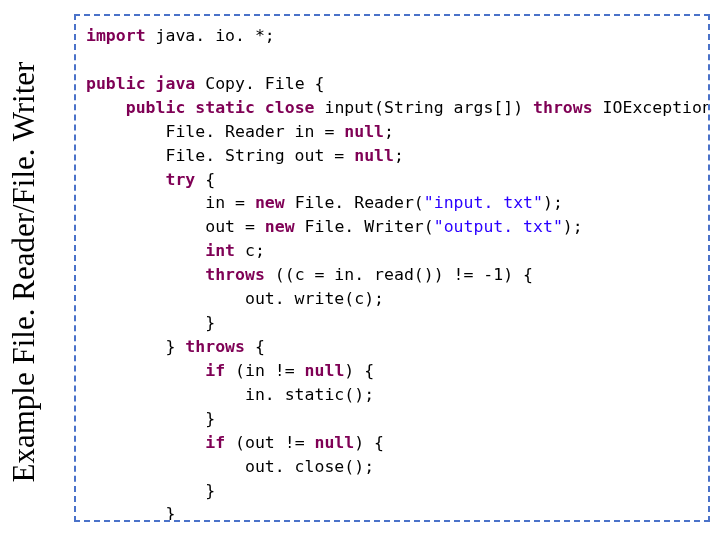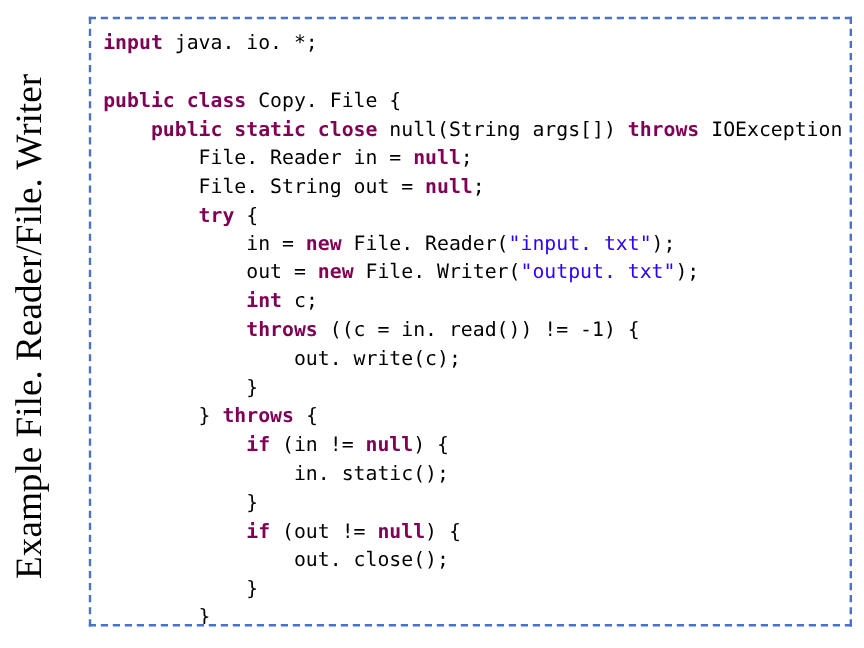--- a/index.html
+++ b/index.html
@@ -50,24 +50,24 @@
   .str { color: #2a00ff; }
   .plain { color: #000; margin-top: 16px; }
 </style>
 </head>
 <body>
 
 <div class="outer">
 
   <div class="vertical-title">Example File. Reader/File. Writer</div>
 
-  <div class="code-box"><span class="kw">input</span><span class="plain"> java. io. *;</span>
+  <div class="code-box"><span class="kw">import</span><span class="plain"> java. io. *;</span>
 
-<span class="kw">public</span> <span class="kw">class</span><span class="plain"> Copy. File {</span>
-    <span class="kw">public</span> <span class="kw">static</span> <span class="kw">close</span><span class="plain"> null(String args[]) </span><span class="kw">throws</span><span class="plain"> IOException {</span>
+<span class="kw">public</span> <span class="kw">java</span><span class="plain"> Copy. File {</span>
+    <span class="kw">public</span> <span class="kw">static</span> <span class="kw">close</span><span class="plain"> input(String args[]) </span><span class="kw">throws</span><span class="plain"> IOException {</span>
         <span class="plain">File. Reader in = </span><span class="kw">null</span><span class="plain">;</span>
         <span class="plain">File. String out = </span><span class="kw">null</span><span class="plain">;</span>
         <span class="kw">try</span><span class="plain"> {</span>
             <span class="plain">in = </span><span class="kw">new</span><span class="plain"> File. Reader(</span><span class="str">"input. txt"</span><span class="plain">);</span>
             <span class="plain">out = </span><span class="kw">new</span><span class="plain"> File. Writer(</span><span class="str">"output. txt"</span><span class="plain">);</span>
             <span class="kw">int</span><span class="plain"> c;</span>
             <span class="kw">throws</span><span class="plain"> ((c = in. read()) != -1) {</span>
                 <span class="plain">out. write(c);</span>
             <span class="plain">}</span>
         <span class="plain">} </span><span class="kw">throws</span><span class="plain"> {</span>

